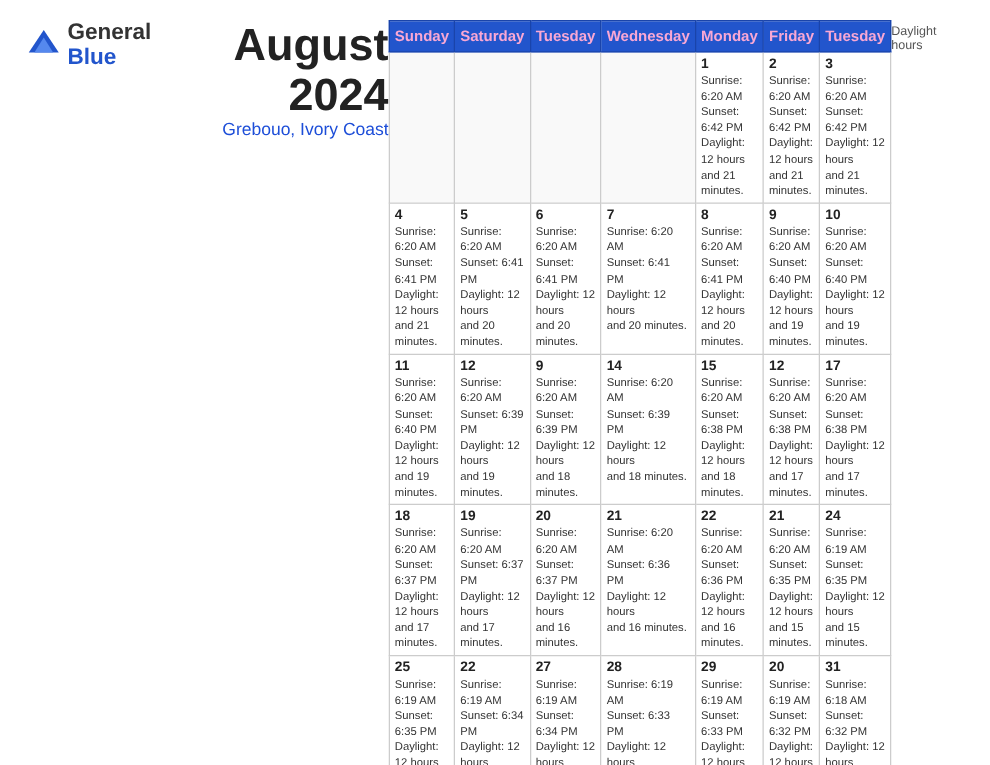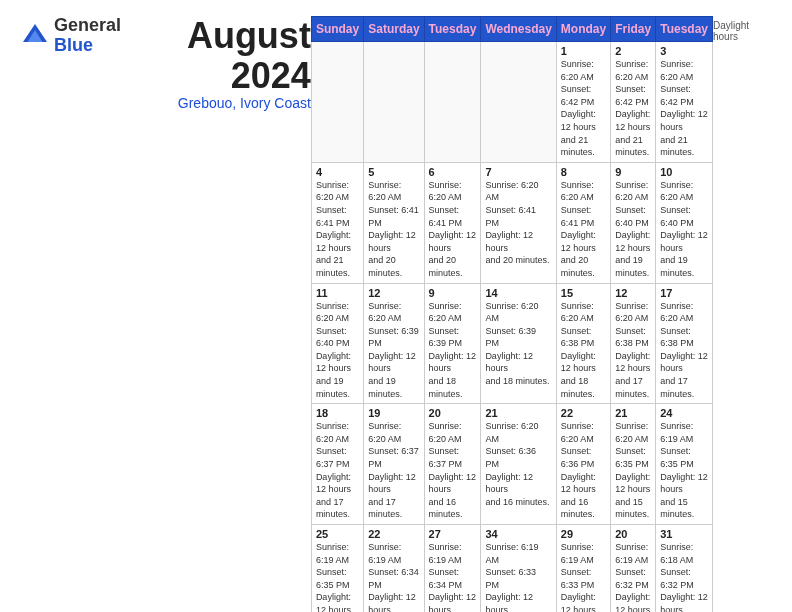--- a/index.html
+++ b/index.html
@@ -327,21 +327,21 @@
 and 15 minutes.</div>
           </td>
           <td>
             <span class="day-num">27</span>
             <div class="day-info" style="white-space: pre-line;">Sunrise: 6:19 AM
 Sunset: 6:34 PM
 Daylight: 12 hours
 and 14 minutes.</div>
           </td>
           <td>
-            <span class="day-num">34</span>
+            <span class="day-num">28</span>
             <div class="day-info" style="white-space: pre-line;">Sunrise: 6:19 AM
 Sunset: 6:33 PM
 Daylight: 12 hours
 and 14 minutes.</div>
           </td>
           <td>
             <span class="day-num">29</span>
             <div class="day-info" style="white-space: pre-line;">Sunrise: 6:19 AM
 Sunset: 6:33 PM
 Daylight: 12 hours

